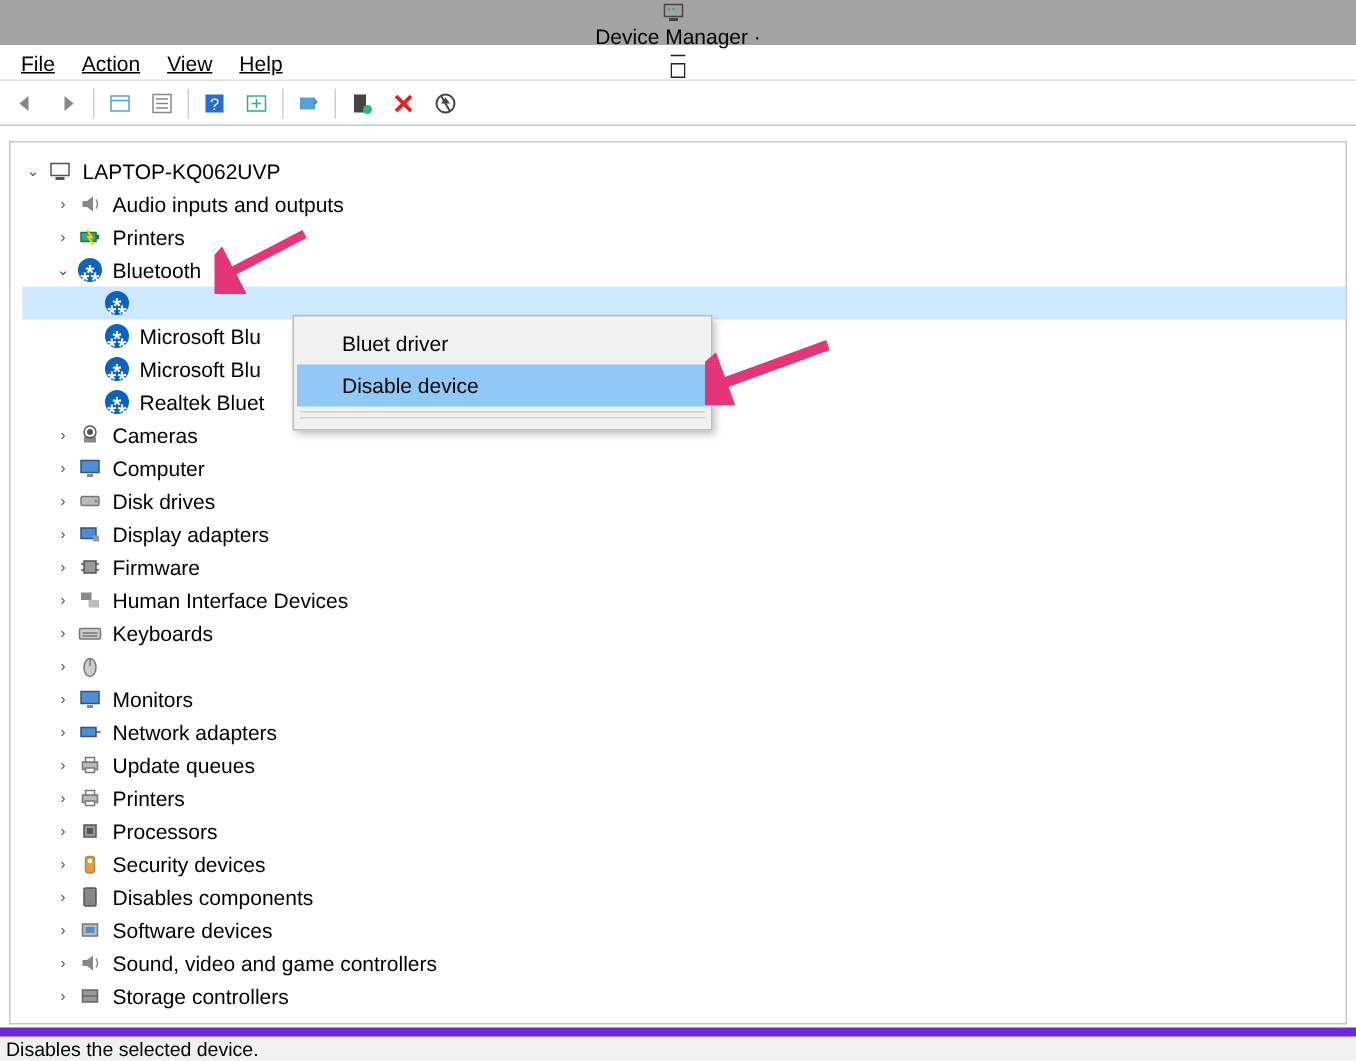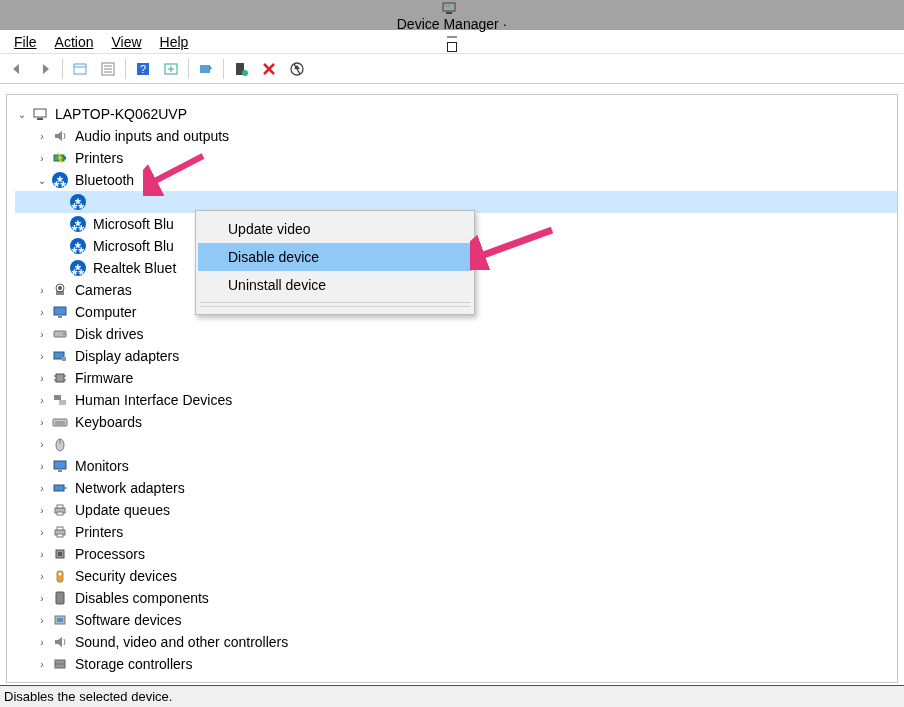--- a/index.html
+++ b/index.html
@@ -161,21 +161,21 @@
     .ctx-item.bold {
       font-weight: bold;
     }
     .statusbar {
       position: absolute;
       bottom: 0;
       left: 0;
       right: 0;
       height: 22px;
       background: #f0f0f0;
-      border-top: 1px solid #6d28d9;
+      border-top: 6px solid #6d28d9;
       display: flex;
       align-items: center;
       padding: 0 4px;
       font-size: 13px;
     }
     .arrow-annot {
       position: absolute;
       z-index: 20;
     }
     .icon-svg { width: 16px; height: 16px; }
@@ -531,40 +531,39 @@
   </div>
 
   <div class="tree-row" style="padding-left:20px">
     <span class="chev">›</span>
     <span class="node-icon">
       <svg class="icon-svg" viewBox="0 0 16 16">
           <path d="M3 6 L6 6 L10 3 L10 13 L6 10 L3 10 Z" fill="#888"></path>
           <path d="M12 5 Q14 8 12 11" fill="none" stroke="#888"></path>
         </svg>
     </span>
-    <span class="node-label">Sound, video and other controllers</span>
+    <span class="node-label">Sound, video and game controllers</span>
   </div>
 
   <div class="tree-row" style="padding-left:20px">
     <span class="chev">›</span>
     <span class="node-icon">
       <svg class="icon-svg" viewBox="0 0 16 16">
           <rect x="3" y="4" width="10" height="8" fill="#999" stroke="#666"></rect>
           <line x1="3" y1="8" x2="13" y2="8" stroke="#666"></line>
         </svg>
     </span>
     <span class="node-label">Storage controllers</span>
   </div>
 
 </div>
 
 <div class="context-menu">
-  <div class="ctx-item">Update video</div>
+  <div class="ctx-item">Bluet driver</div>
   <div class="ctx-item highlight">Disable device</div>
-  <div class="ctx-item">Uninstall device</div>
   <div class="ctx-sep"></div>
   <div class="ctx-sep"></div>
 </div>
 
 <svg class="arrow-annot" style="top:151px; left:143px;" width="70" height="45">
   <defs>
       <marker id="ah1" markerWidth="8" markerHeight="8" refX="1" refY="3" orient="auto">
         <path d="M0,0 L0,6 L8,3 Z" fill="#e63478"></path>
       </marker>
     </defs>

